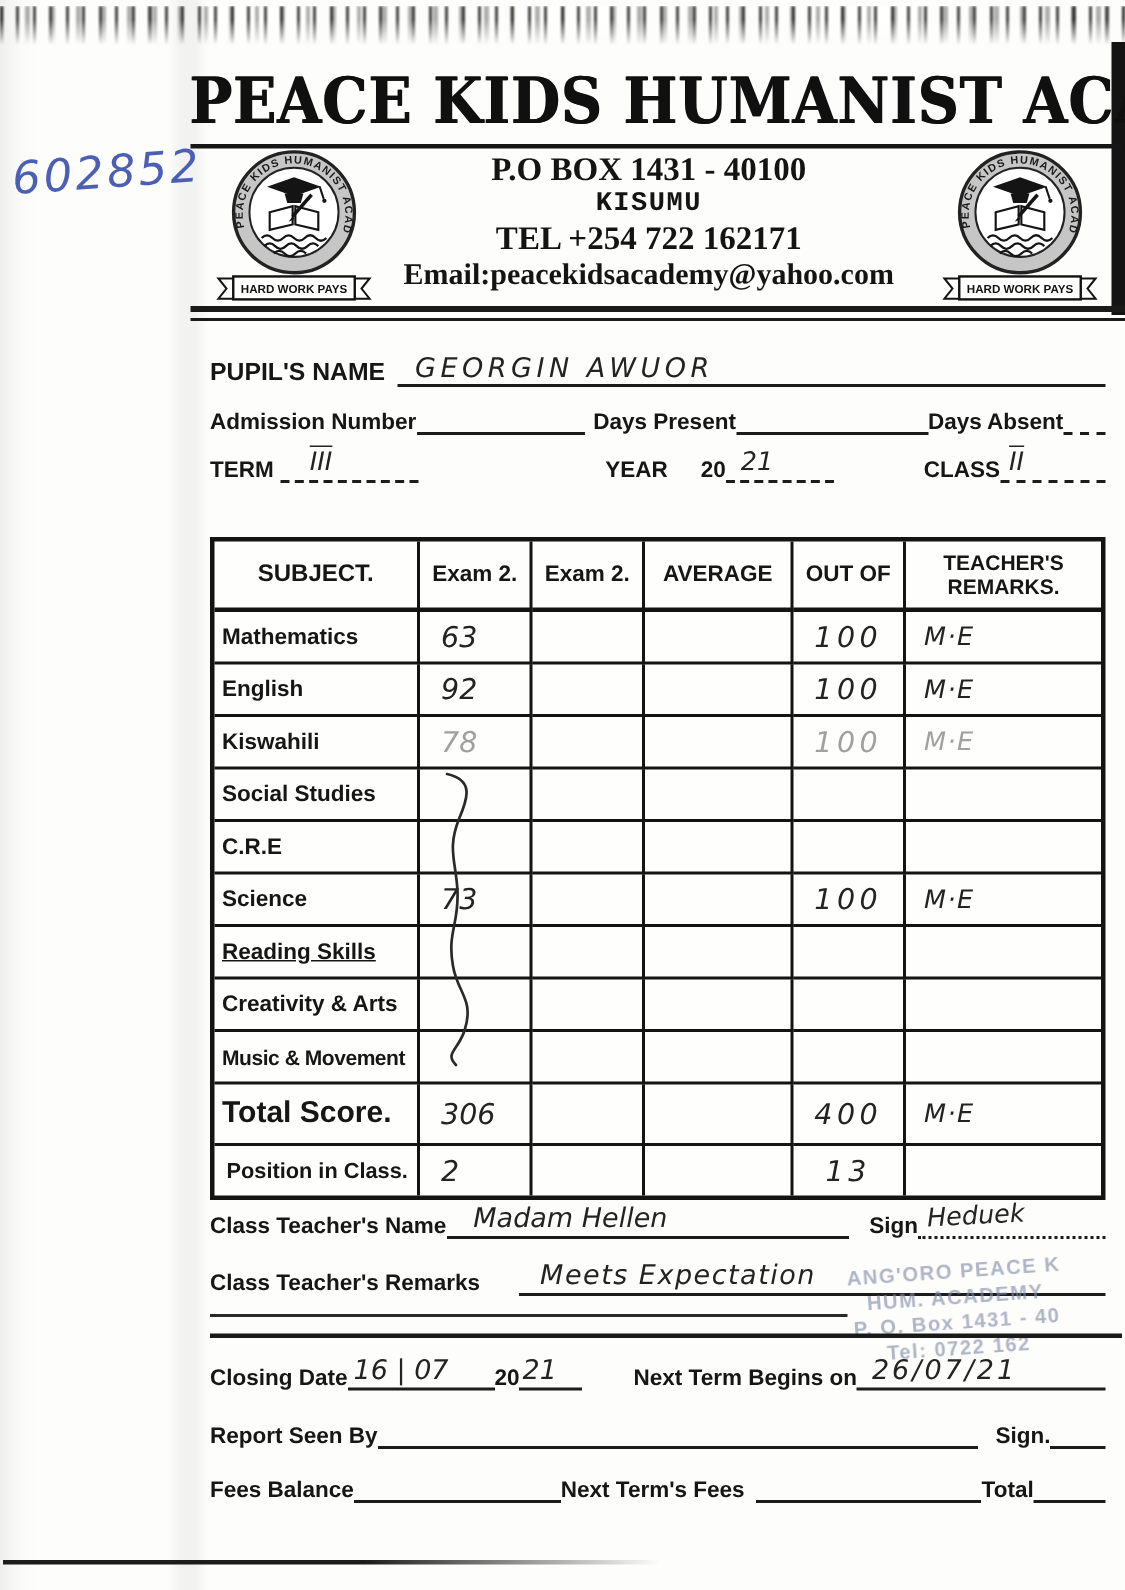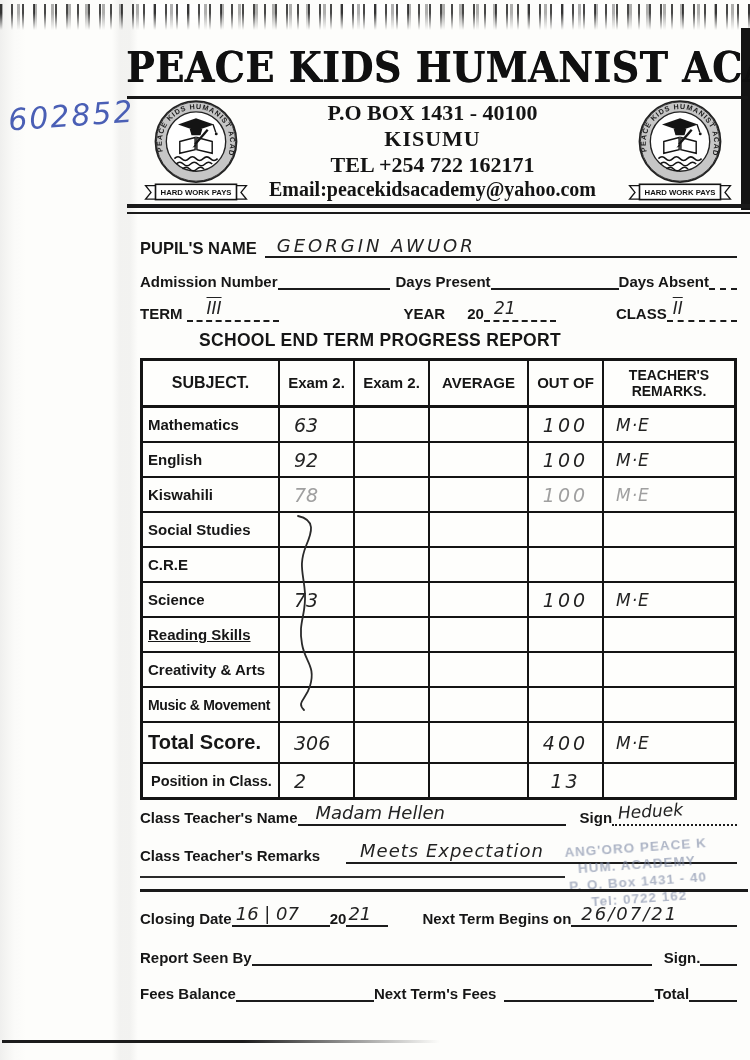--- a/index.html
+++ b/index.html
@@ -32,21 +32,21 @@
   
   .school-name{
     position:absolute;left:126px;top:42px;width:622px;text-align:center;
     font-family:"DejaVu Serif", serif;font-weight:bold;font-size:38px;letter-spacing:0.5px;
     transform:scaleY(1.12);transform-origin:top;white-space:nowrap;color:#101010;
     text-shadow:0.6px 0 0 #101010;
   }
   .name-rule{position:absolute;left:127px;top:96px;width:621px;height:3px;background:#161616;}
   .contact{position:absolute;left:255px;top:100px;width:355px;text-align:center;font-family:"Liberation Serif", serif;font-weight:bold;color:#141414;}
   .contact .l1{font-size:22px;}
-  .contact .l2{font-size:22px;letter-spacing:1px;}
+  .contact .l2{font-size:18px;letter-spacing:1px;font-family:Liberation Mono, monospace;}
   .contact .l3{font-size:22px;}
   .contact .l4{font-size:20px;}
   .logo{position:absolute;width:108px;height:118px;}
   .logo.left{left:142px;top:92px;}
   .logo.right{left:626px;top:92px;}
   .double-rule{position:absolute;left:127px;top:204px;width:623px;height:10px;border-top:4px solid #1a1a1a;border-bottom:2px solid #1a1a1a;box-sizing:border-box;}
   
   .frow{position:absolute;left:140px;width:597px;display:flex;align-items:flex-end;}
   .lab{font-weight:bold;white-space:nowrap;}
   .fill{flex:1;border-bottom:2px solid #1c1c1c;position:relative;height:20px;}
@@ -220,21 +220,20 @@
     <span class="fill dash fixed" style="width:72px;">
       <span class="hw sz17" style="left:10px;bottom:2px;">21</span>
     </span>
     <span class="gap" style="width:60px;"></span>
     <span class="lab lab15">CLASS</span>
     <span class="fill dash">
       <span class="hw rn sz17" style="left:6px;bottom:2px;">II</span>
     </span>
   </div>
 
-  <div class="report-title">SCHOOL END TERM PROGRESS REPORT</div>
 
   <div class="gridtable">
 
     <div class="c hdr sub" style="border-bottom-width:3px;">SUBJECT.</div>
     <div class="c hdr" style="border-bottom-width:3px;">Exam 2.</div>
     <div class="c hdr" style="border-bottom-width:3px;">Exam 2.</div>
     <div class="c hdr" style="border-bottom-width:3px;">AVERAGE</div>
     <div class="c hdr" style="border-bottom-width:3px;">OUT OF</div>
     <div class="c hdr rem" style="border-bottom-width:3px;padding:0 6px;">TEACHER'S REMARKS.</div>
 

